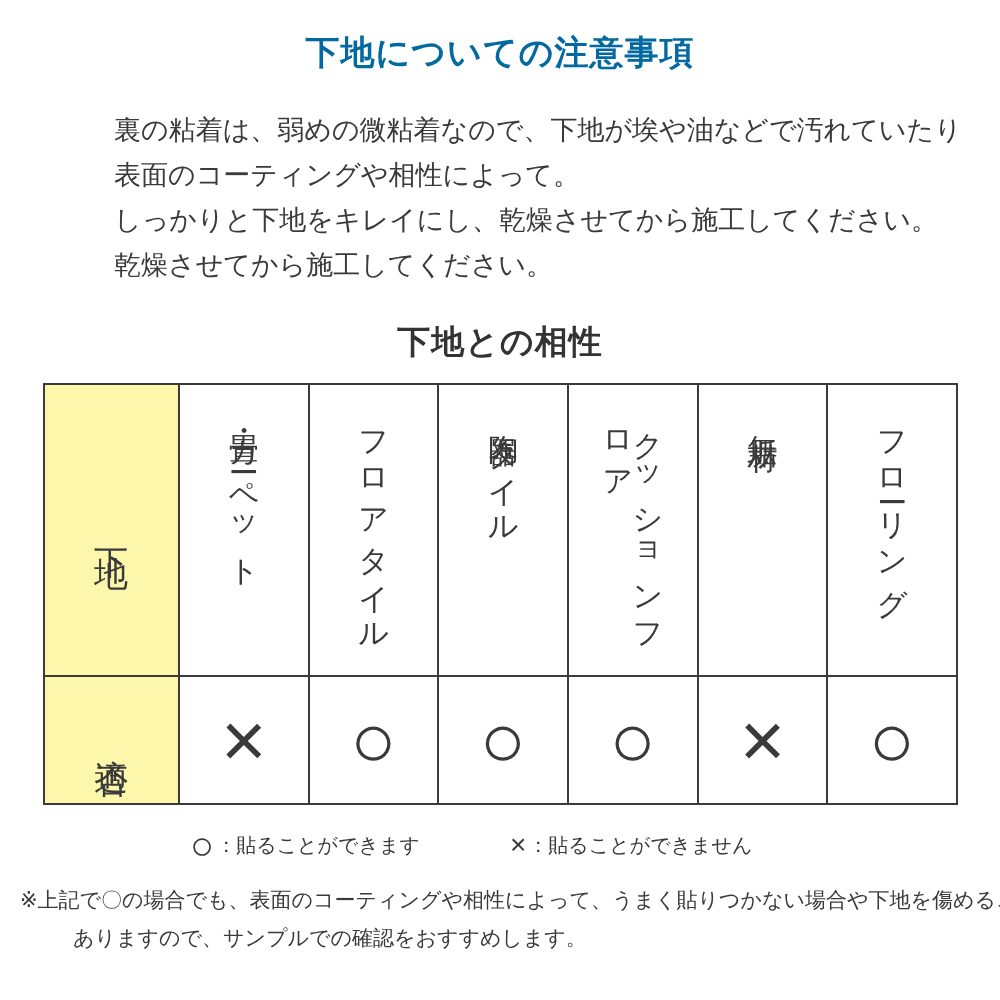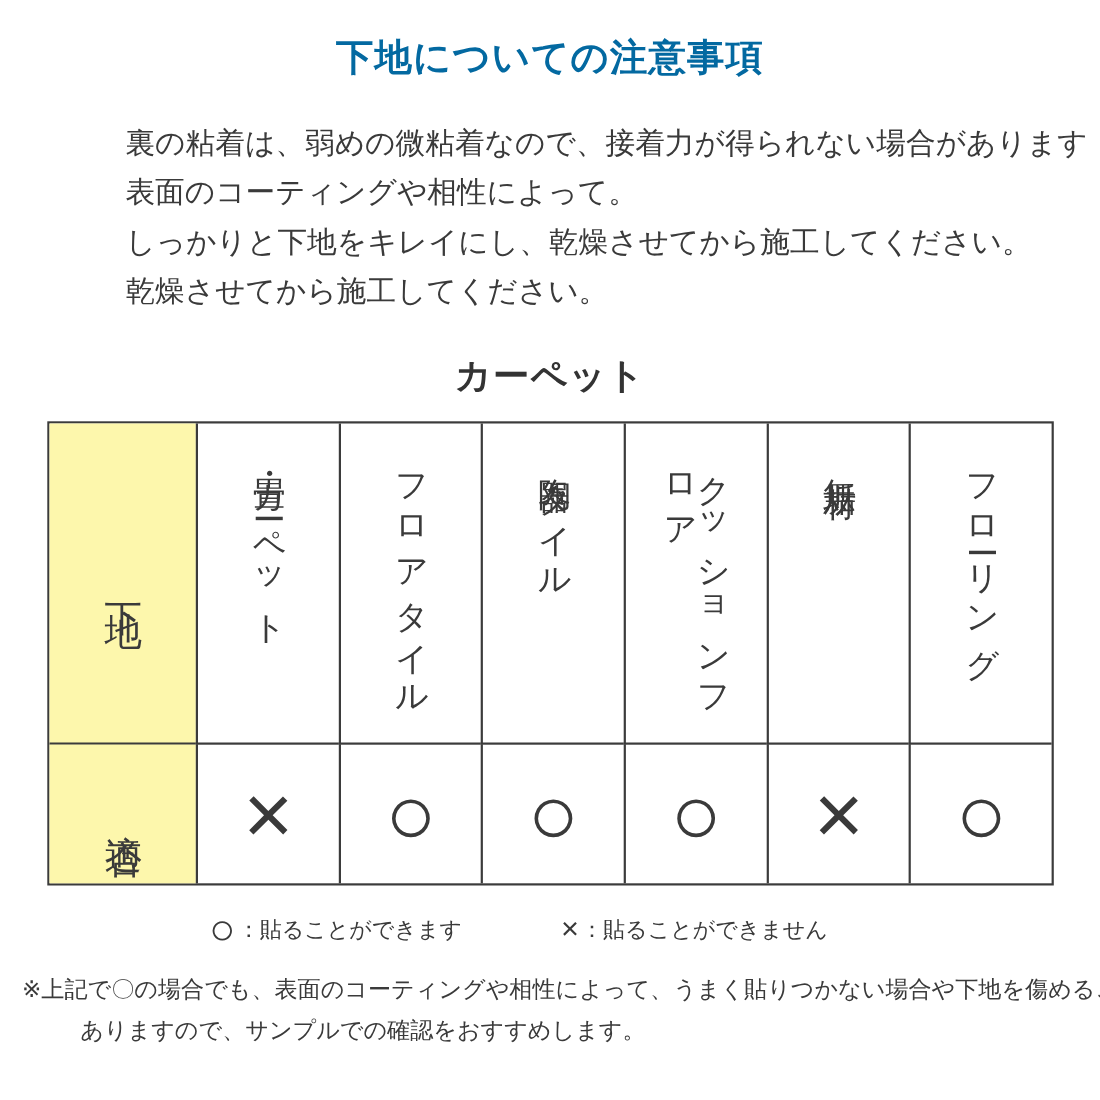--- a/index.html
+++ b/index.html
@@ -97,27 +97,27 @@
   .footnote .fn-line2 { margin-left: 53px; }
 </style>
 </head>
 <body>
 
 <div class="page">
 
   <h1 class="page-title">下地についての注意事項</h1>
 
   <div class="intro">
-    <div class="intro-line">裏の粘着は、弱めの微粘着なので、接着力が得られない場合があります</div>
+    <div class="intro-line">裏の粘着は、弱めの微粘着なので、下地が埃や油などで汚れていたり</div>
     <div class="intro-line">表面のコーティングや相性によって。</div>
     <div class="intro-line">しっかりと下地をキレイにし、乾燥させてから施工してください。</div>
     <div class="intro-line">乾燥させてから施工してください。</div>
   </div>
 
-  <h2 class="table-title">カーペット</h2>
+  <h2 class="table-title">下地との相性</h2>
 
   <div class="compat-table">
 
     <div class="cell yellow bb">
       <span class="v-text big">下地</span>
     </div>
     <div class="cell bl bb top">
       <span class="v-text">畳・カーペット</span>
     </div>
     <div class="cell bl bb top">

